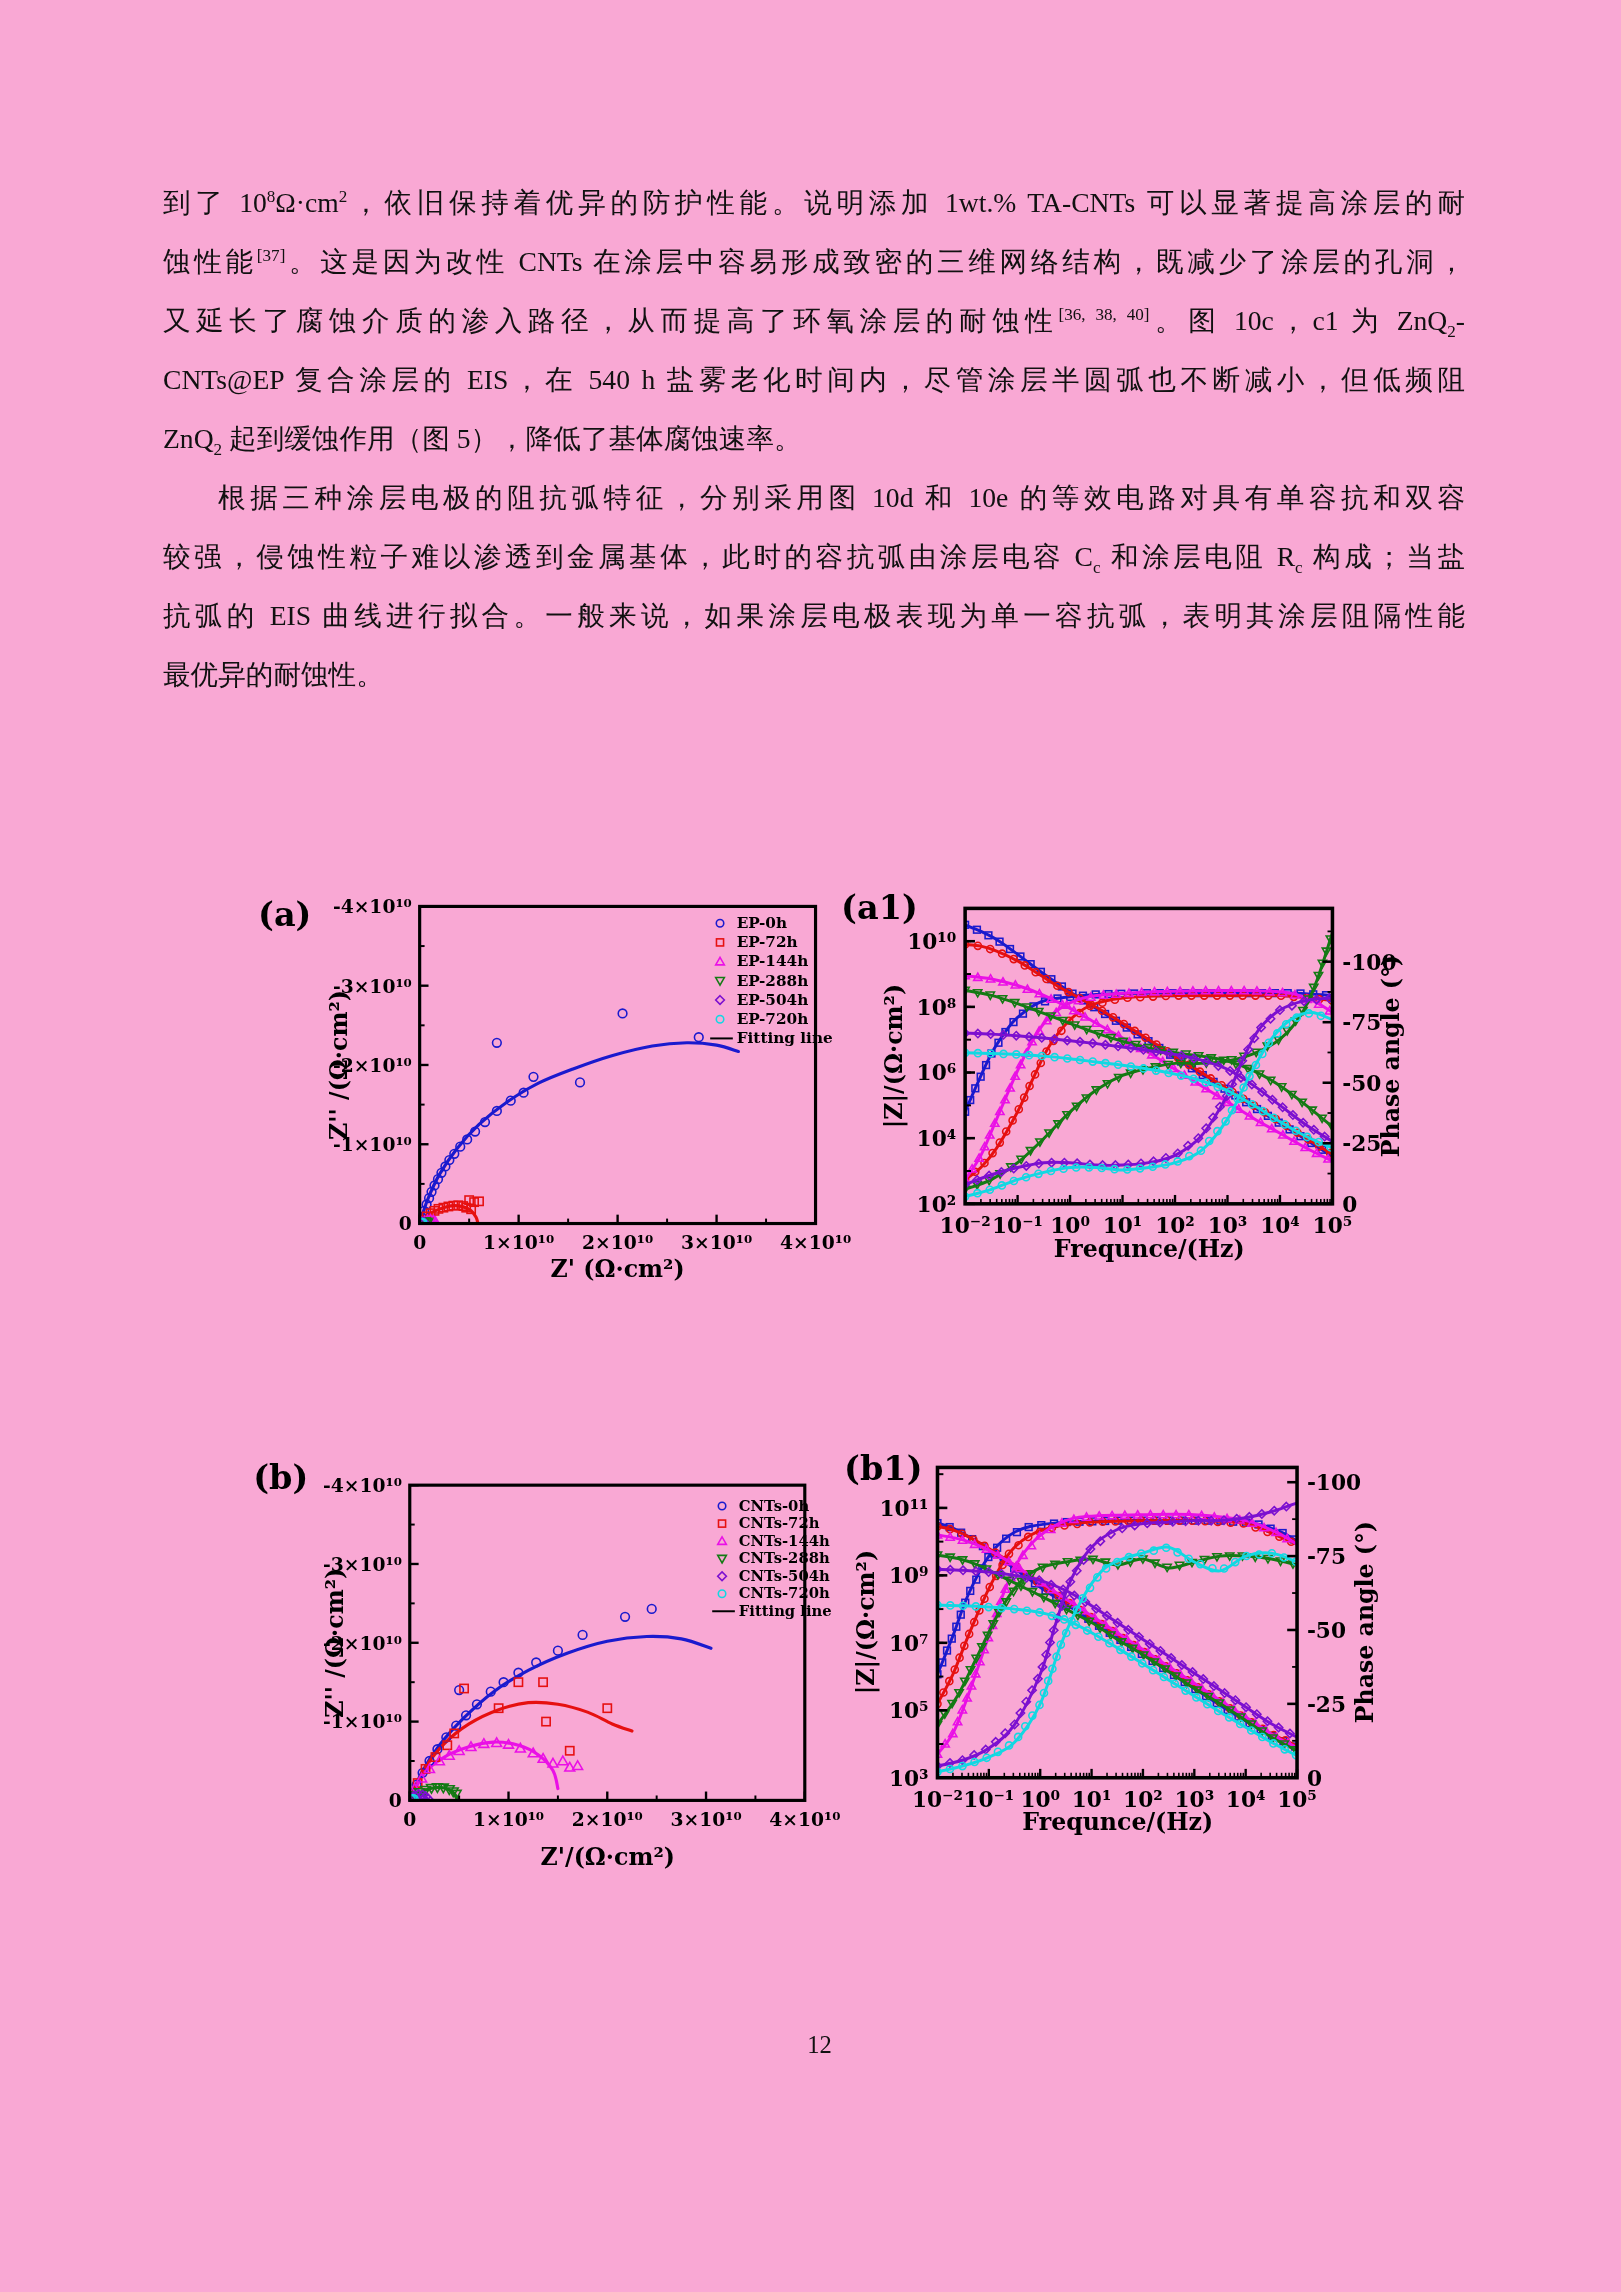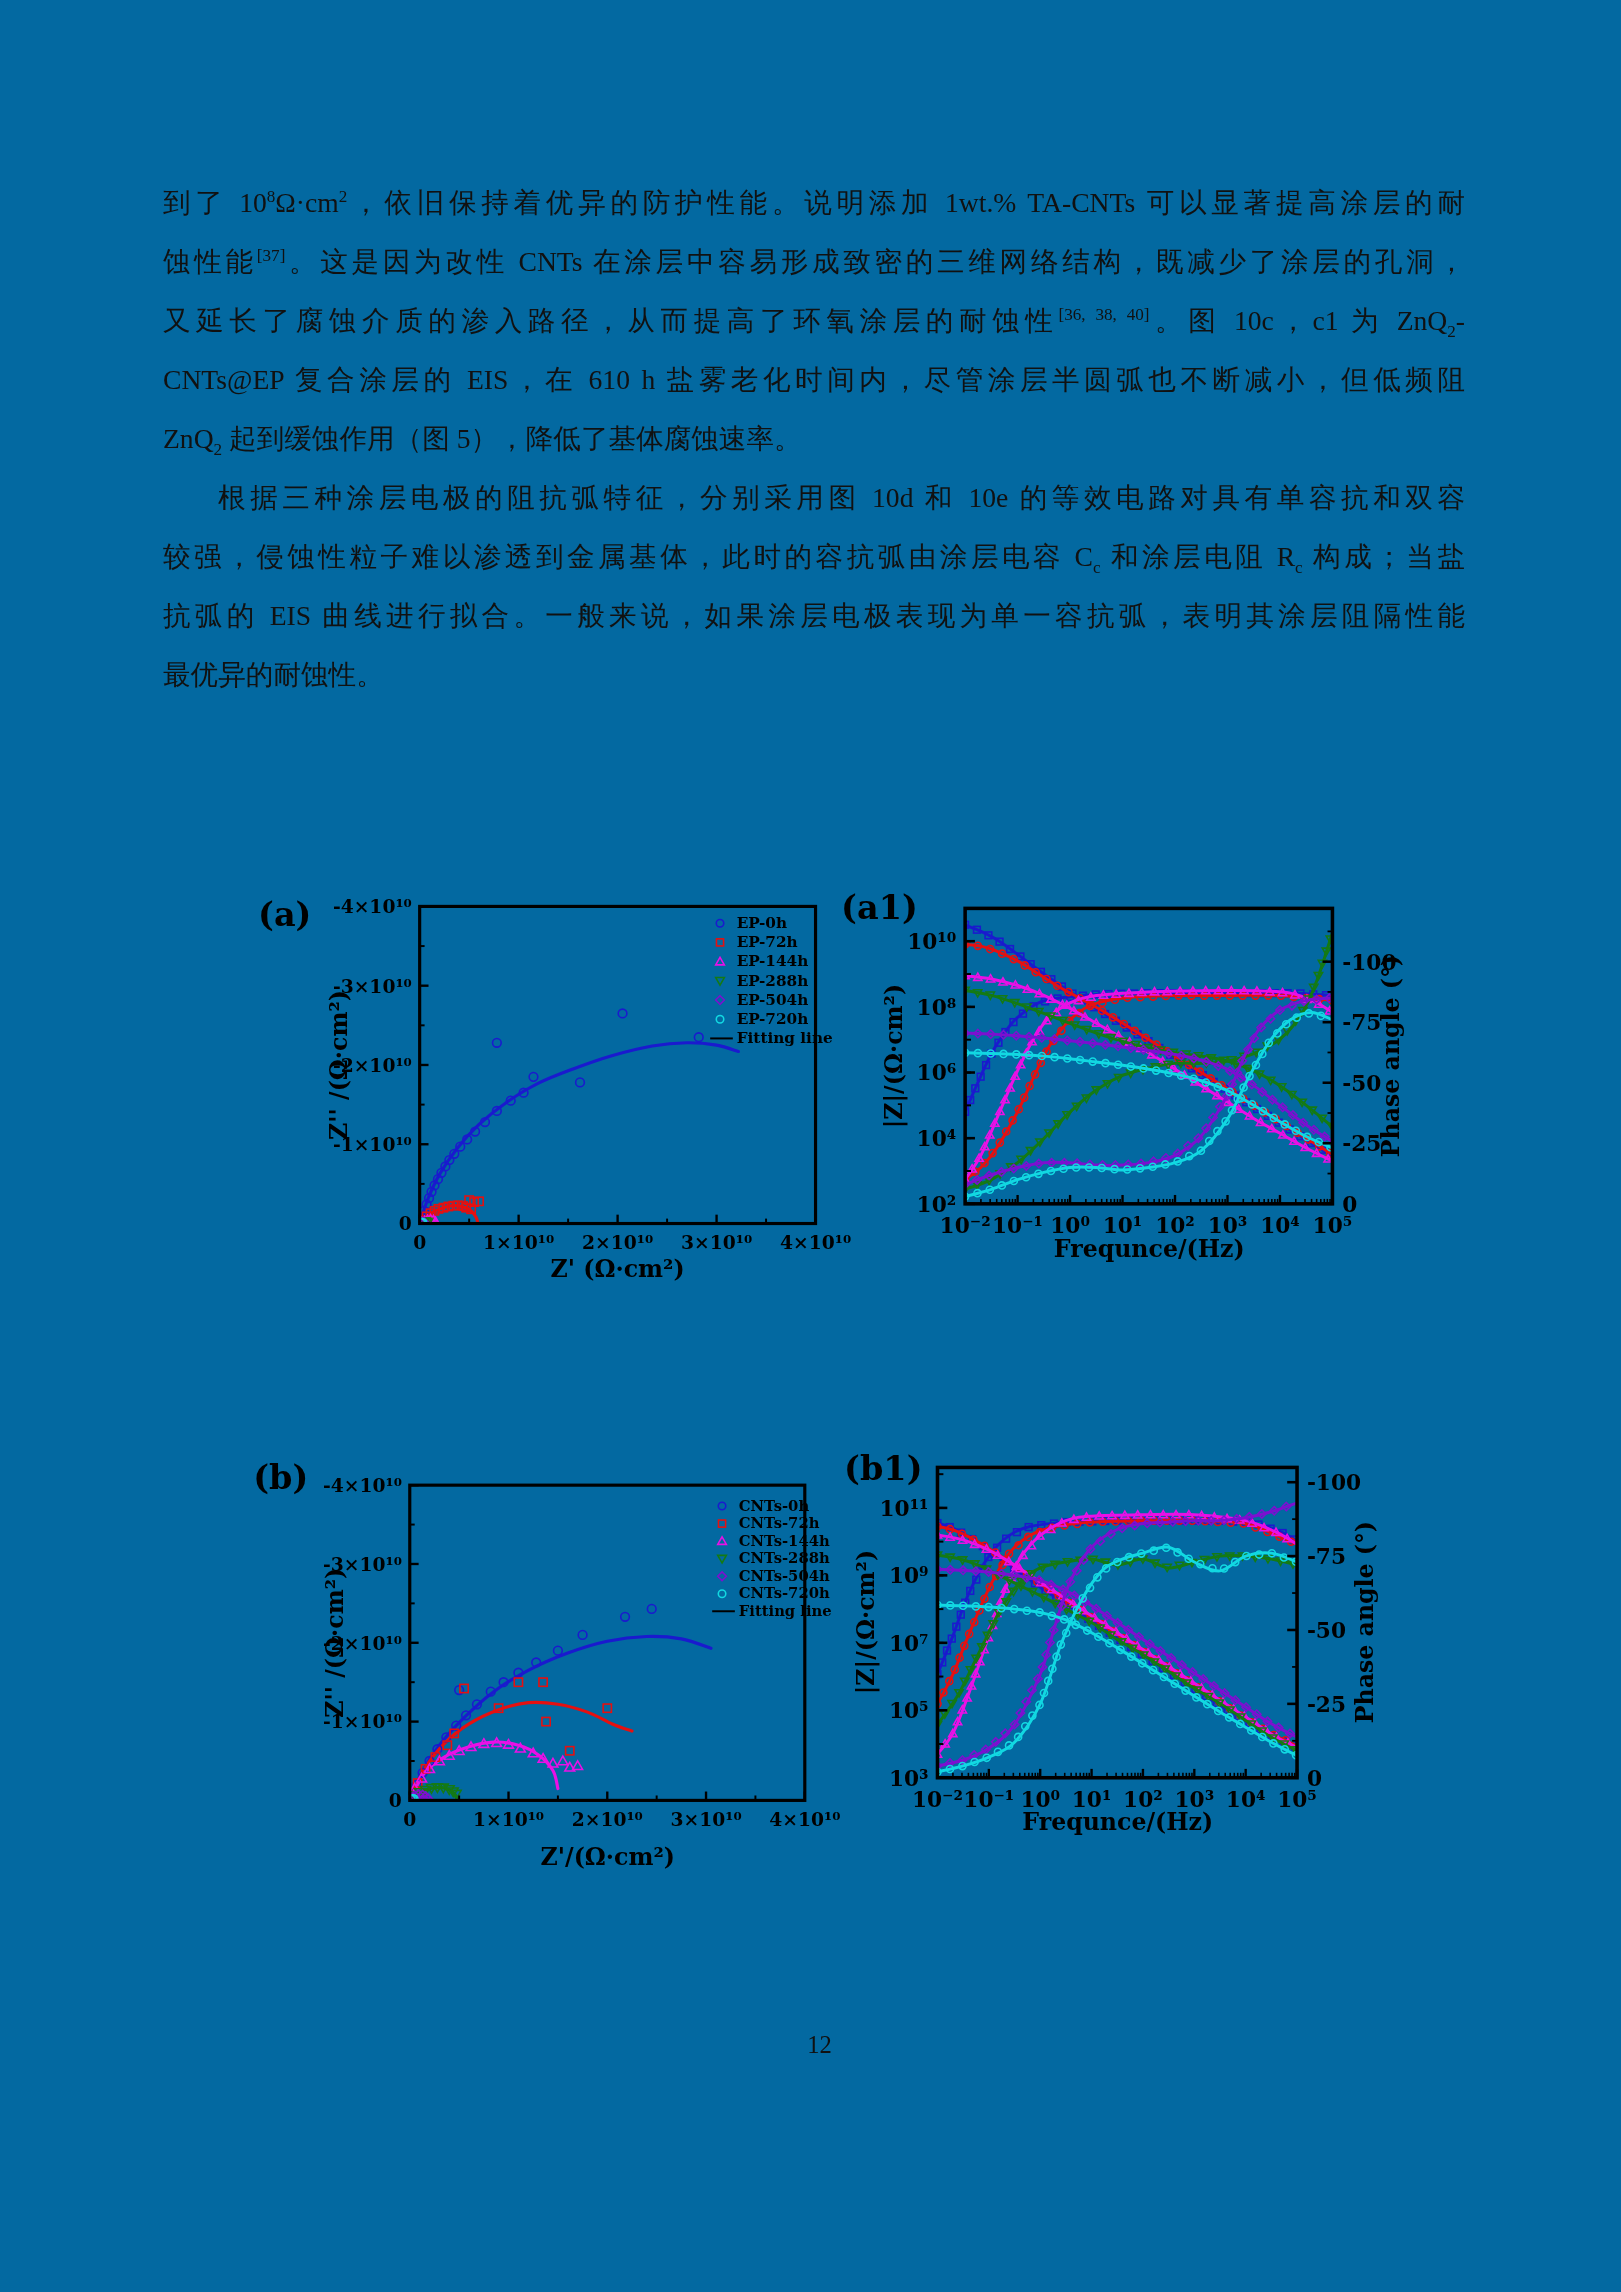--- a/index.html
+++ b/index.html
@@ -1,35 +1,35 @@
 <!DOCTYPE html>
 <html><head>
 <meta charset="utf-8">
 <style>
   html,body{margin:0;padding:0;background:#e8e8e8;}
-  .page{position:relative;width:1621px;height:2292px;background:#0369a1;margin:0 auto;
+  .page{position:relative;width:1621px;height:2292px;background:#f9a8d4;margin:0 auto;
         font-family:"Liberation Serif",serif;color:#111;overflow:hidden;}
   .text-block{position:absolute;left:163px;top:173px;width:1302px;}
   .tline{height:59px;line-height:59px;font-size:27.6px;white-space:nowrap;}
   .tline.just{white-space:normal;text-align:justify;text-align-last:justify;}
   .tline.ind{text-indent:55px;}
   sup,sub{font-size:0.62em;line-height:0;}
   svg.chart{position:absolute;}
   .page-num{position:absolute;left:0;right:0;top:2031px;text-align:center;
             font-size:24.6px;font-family:"Liberation Serif",serif;margin-left:18px;}
 </style>
 </head>
 <body>
 
 <div class="page">
   <div class="text-block" id="text-block">
       <div class="tline just">到了 10<sup>8</sup>Ω·cm<sup>2</sup>，依旧保持着优异的防护性能。说明添加 1wt.% TA-CNTs 可以显著提高涂层的耐</div>
       <div class="tline just">蚀性能<sup>[37]</sup>。这是因为改性 CNTs 在涂层中容易形成致密的三维网络结构，既减少了涂层的孔洞，</div>
       <div class="tline just">又延长了腐蚀介质的渗入路径，从而提高了环氧涂层的耐蚀性<sup>[36, 38, 40]</sup>。图 10c，c1 为 ZnQ<sub>2</sub>-</div>
-      <div class="tline just">CNTs@EP 复合涂层的 EIS，在 610 h 盐雾老化时间内，尽管涂层半圆弧也不断减小，但低频阻</div>
+      <div class="tline just">CNTs@EP 复合涂层的 EIS，在 540 h 盐雾老化时间内，尽管涂层半圆弧也不断减小，但低频阻</div>
       <div class="tline">ZnQ<sub>2</sub> 起到缓蚀作用（图 5），降低了基体腐蚀速率。</div>
       <div class="tline just ind">根据三种涂层电极的阻抗弧特征，分别采用图 10d 和 10e 的等效电路对具有单容抗和双容</div>
       <div class="tline just">较强，侵蚀性粒子难以渗透到金属基体，此时的容抗弧由涂层电容 C<sub>c</sub> 和涂层电阻 R<sub>c</sub> 构成；当盐</div>
       <div class="tline just">抗弧的 EIS 曲线进行拟合。一般来说，如果涂层电极表现为单一容抗弧，表明其涂层阻隔性能</div>
       <div class="tline">最优异的耐蚀性。</div>
     </div>
 
   <svg id="chart-a" class="chart" style="left:254px;top:869px" width="611" height="453" viewBox="0 0 620 460">
       <g>
         <clipPath id="clip-a">

